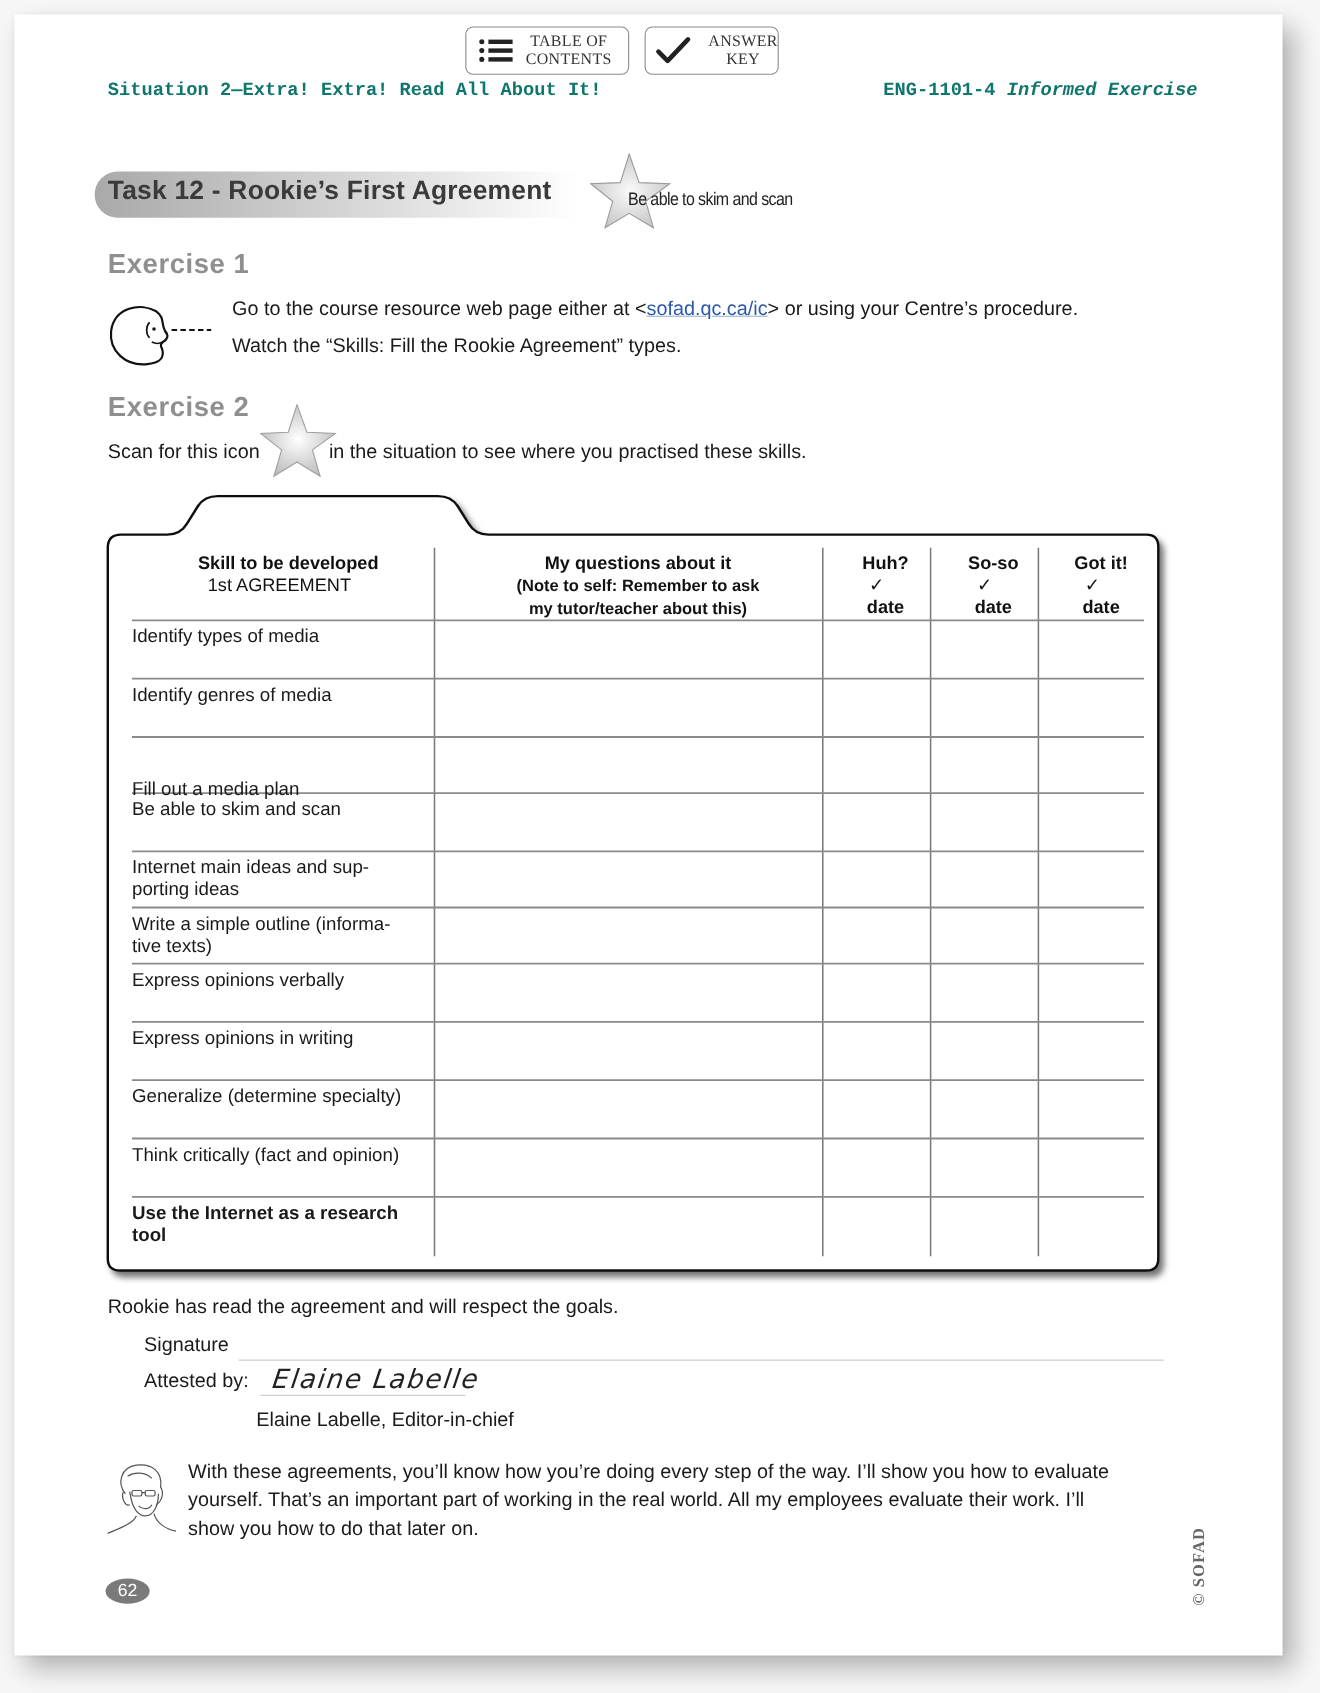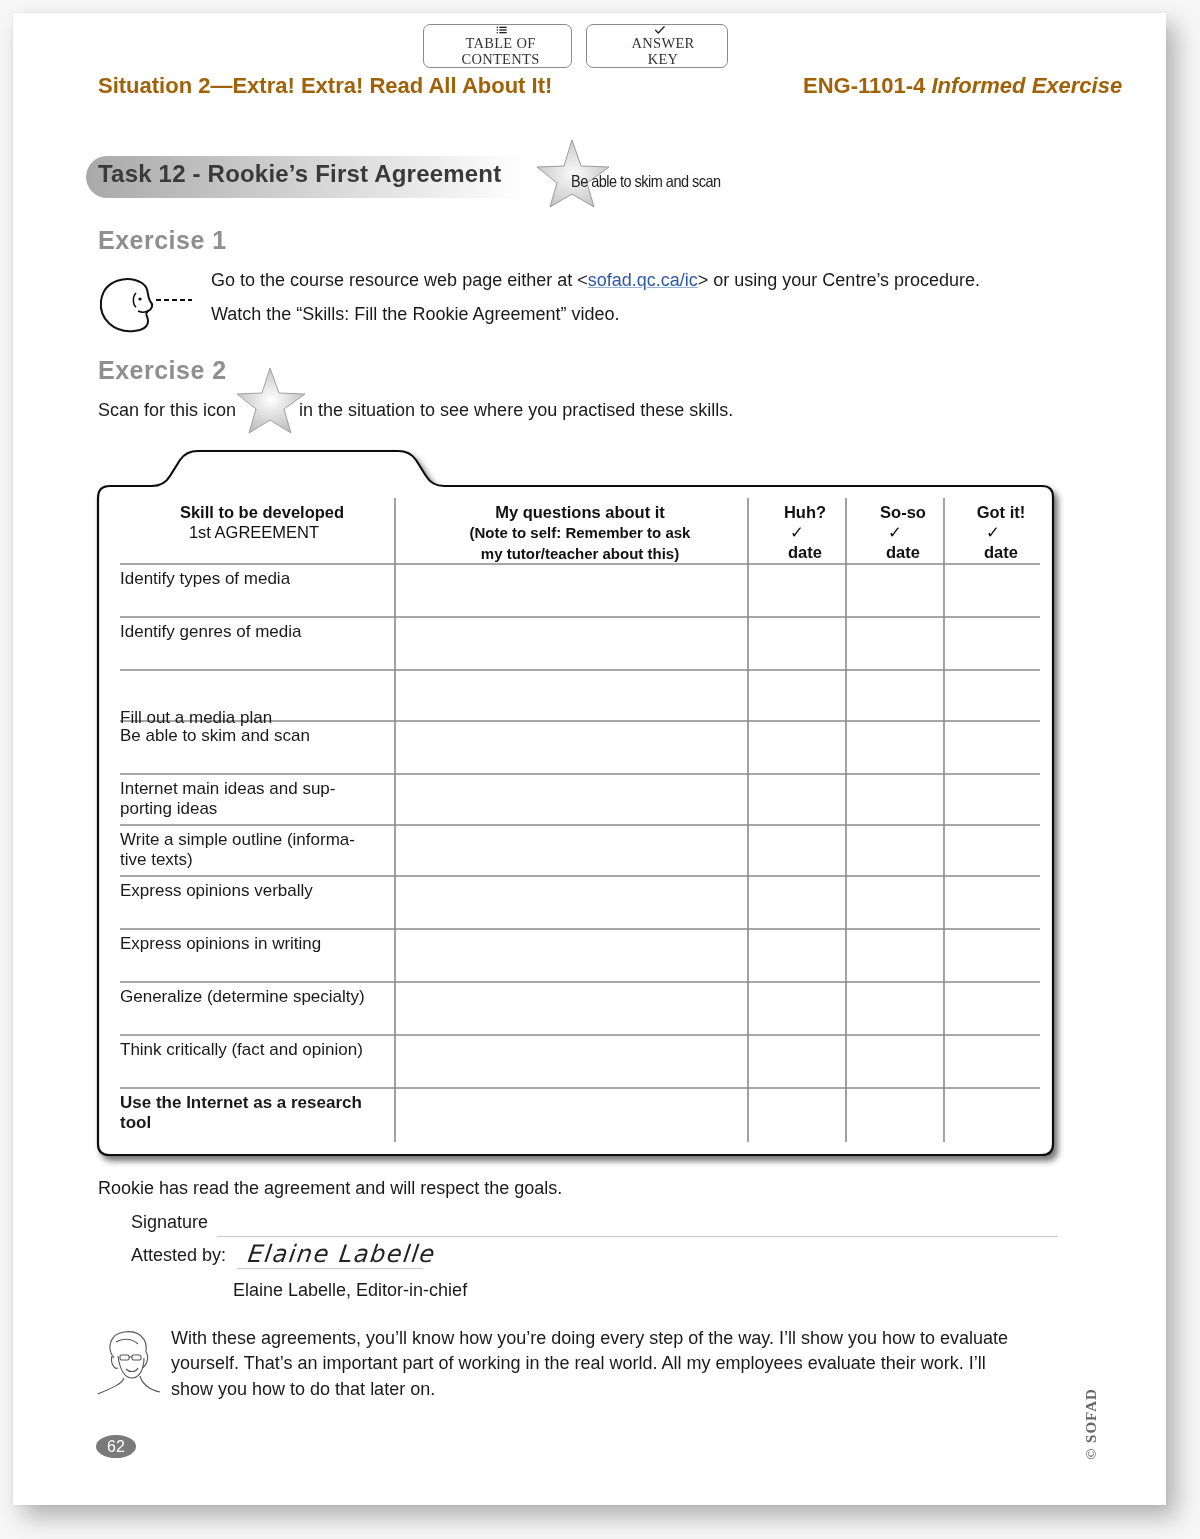--- a/index.html
+++ b/index.html
@@ -13,32 +13,32 @@
     position: absolute; left: 13px; top: 13px; width: 1153px; height: 1492px;
     background: #fff;
     box-shadow: 10px 12px 22px rgba(0,0,0,0.28), 0 0 4px rgba(0,0,0,0.06);
   }
   .abs { position: absolute; }
 
   
   .navbtn {
     position: absolute; top: 24px; height: 44px; box-sizing: border-box;
     border: 1.5px solid #8a8a8a; border-radius: 7px; background: #fff;
-    display: flex; align-items: center; cursor: pointer; flex-direction: column;
+    display: flex; align-items: center; cursor: pointer;
   }
   .navbtn .lbl {
     font-family: "Liberation Serif", serif; font-size: 14.5px; line-height: 16px;
     text-align: center; color: #333; letter-spacing: 0.3px; white-space: pre-line;
   }
   #toc-btn { left: 423px; width: 149px; }
-  #ans-btn { left: 586px; width: 142px; }
+  #ans-btn { left: 586px; width: 122px; }
 
   .runhead {
     position: absolute; top: 73px;
-    font-family: Liberation Sans, sans-serif; font-weight: bold; font-size: 22px; color: #a16207;
+    font-family: Liberation Mono, monospace; font-weight: bold; font-size: 17px; color: #0f766e;
   }
   .runhead i { font-weight: bold; }
 
   
   .taskband {
     position: absolute; left: 86px; top: 156px; width: 440px; height: 42px;
     border-radius: 21px 0 0 21px;
     background: linear-gradient(to right, #a9a9a9 0%, #cfcfcf 45%, #ffffff 100%);
   }
   .tasktitle {
@@ -127,21 +127,21 @@
 <svg class="abs" style="left:98px;top:275px" width="96" height="60" viewBox="0 0 96 60">
   <path d="M44 8 C30 0 6 4 3 26 C1 44 16 58 36 56 C46 55 50 52 50 46 C50 40 46 40 50 36 C54 34 56 30 52 26 C48 18 52 14 44 8 Z" fill="#fff" stroke="#111" stroke-width="2"></path>
   <path d="M38 18 C34 22 35 30 38 32" fill="none" stroke="#111" stroke-width="1.6"></path>
   <circle cx="42" cy="24" r="1.6" fill="#111"></circle>
   <path d="M40 36 C44 38 48 37 50 36" fill="none" stroke="#111" stroke-width="1.5"></path>
   <line x1="58" y1="25" x2="94" y2="25" stroke="#111" stroke-width="2" stroke-dasharray="5,3"></line>
 </svg>
 <div class="body-text" style="left:211px;top:270px">
   <span>Go to the course resource web page either at &lt;</span><a href="#">sofad.qc.ca/ic</a><span>&gt; or using your Centre’s procedure.</span>
 </div>
-<div class="body-text" style="left:211px;top:304px">Watch the “Skills: Fill the Rookie Agreement” video.</div>
+<div class="body-text" style="left:211px;top:304px">Watch the “Skills: Fill the Rookie Agreement” types.</div>
 
 <div class="exh" style="top:356px">Exercise 2</div>
 <div class="body-text" style="left:98px;top:400px">Scan for this icon</div>
 <svg class="abs" style="left:236px;top:367px" width="70" height="68" viewBox="0 0 70 68">
   <defs>
       <radialGradient id="sg2" cx="50%" cy="48%" r="55%">
         <stop offset="0" stop-color="#ffffff"></stop>
         <stop offset="1" stop-color="#bdbdbd"></stop>
       </radialGradient>
     </defs>

